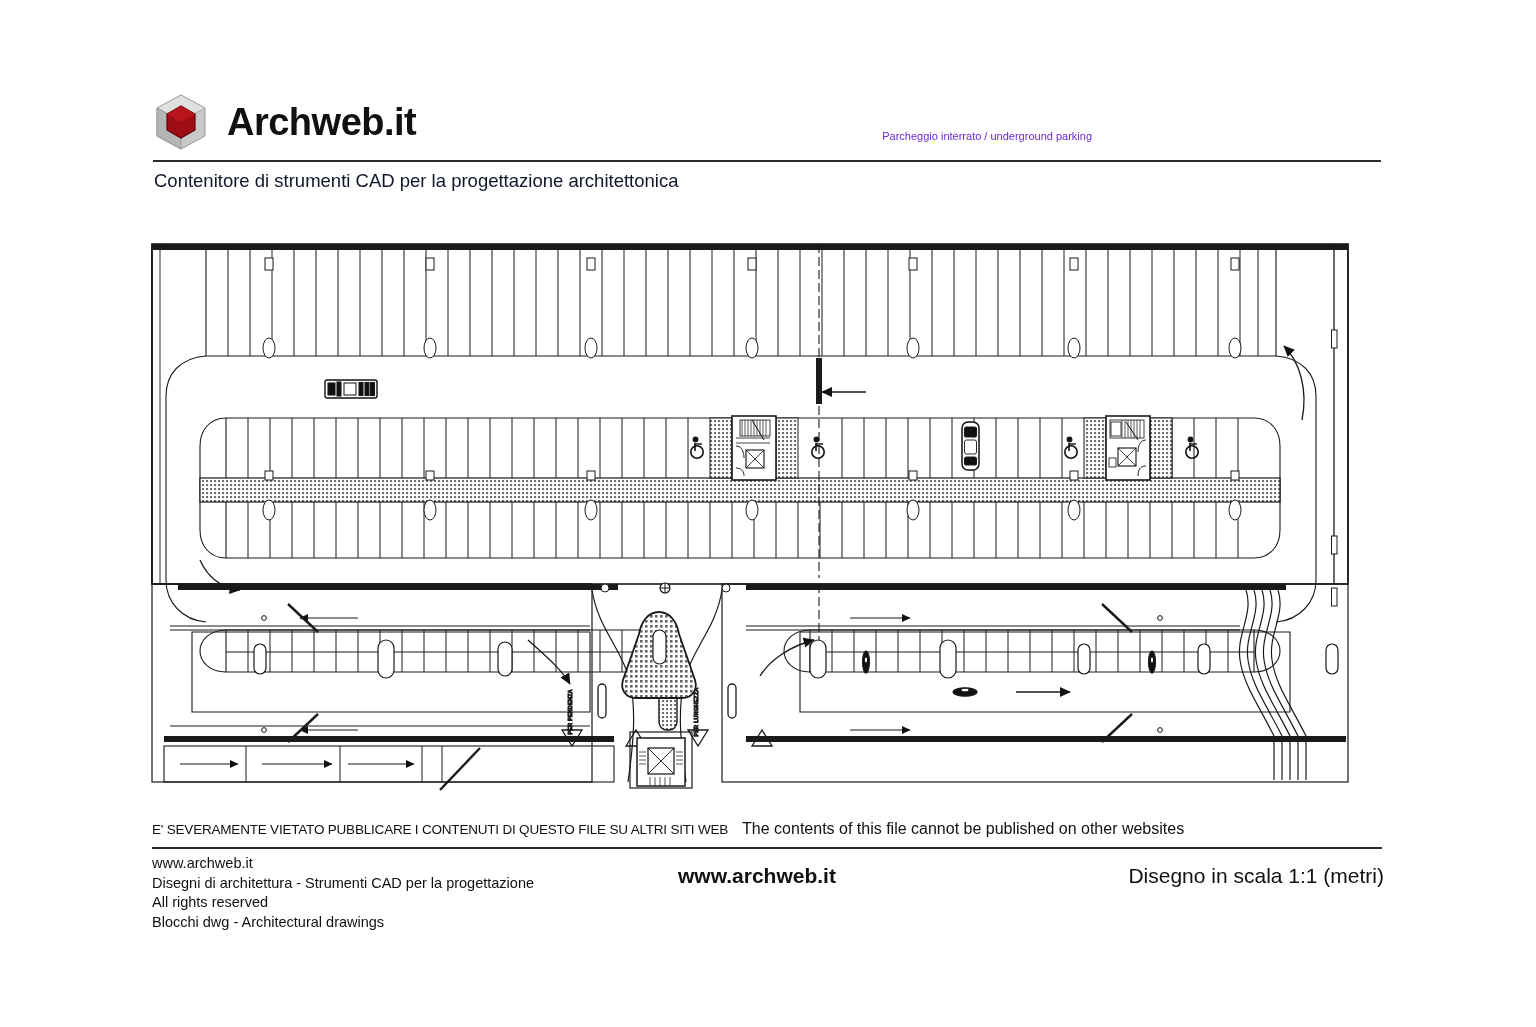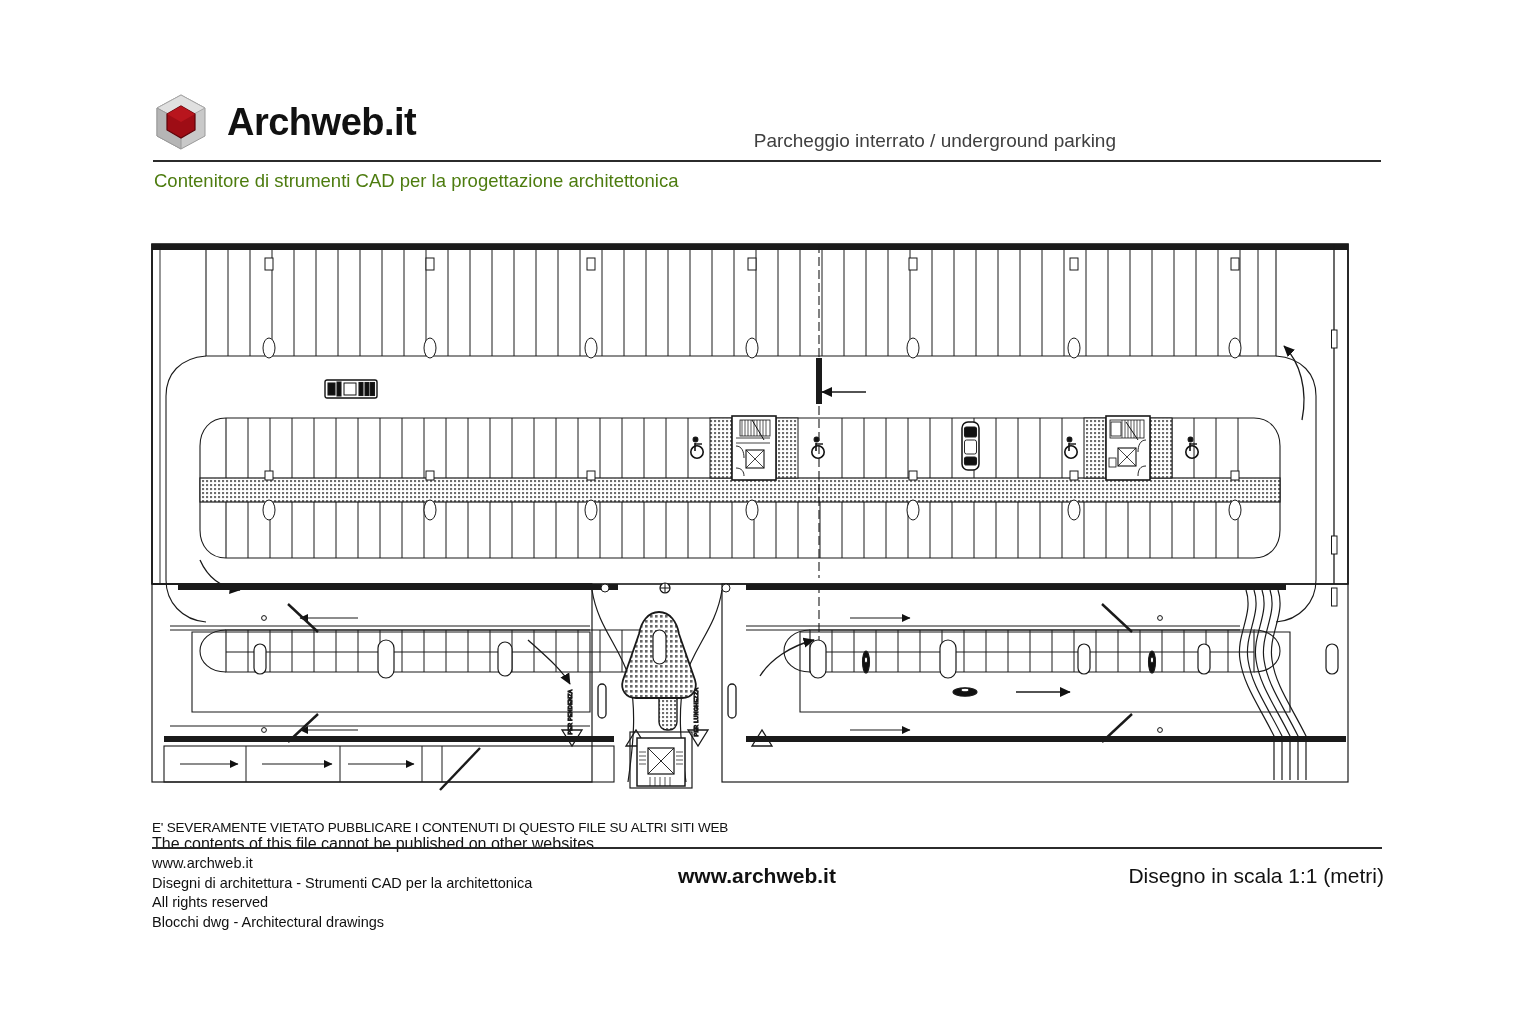--- a/index.html
+++ b/index.html
@@ -11,29 +11,29 @@
     position:relative;
     overflow:hidden;
   }
   .page{position:absolute;left:0;top:0;width:1536px;height:1027px;background:#fff;}
 
   
   .hdr{position:absolute;left:0;top:0;width:1256px;height:210px;}
   .logo-wrap{position:absolute;left:153px;top:93px;display:flex;align-items:center;gap:18px;}
   .logo-mark{width:56px;height:58px;position:relative;}
   .brand{font-size:38px;font-weight:600;letter-spacing:-0.5px;color:#111;line-height:1;}
-  .hdr-right{position:absolute;right:140px;top:130px;font-size:19px;color:#404040;white-space:nowrap;}
+  .hdr-right{position:absolute;right:164px;top:130px;font-size:11px;color:#6d28d9;white-space:nowrap;}
   .hdr-rule{position:absolute;left:153px;top:160px;width:1228px;height:2px;background:#2b2b2b;}
-  .hdr-sub{position:absolute;left:154px;top:170px;font-size:18.5px;color:#4d7c0f;}
+  .hdr-sub{position:absolute;left:154px;top:170px;font-size:18.5px;color:#0f172a;}
 
   
   .ftr-line-top{position:absolute;left:152px;top:847px;width:1230px;height:2px;background:#2b2b2b;}
-  .ftr-notice{position:absolute;left:152px;top:820px;width:1232px;display:flex;align-items:baseline;flex-direction:column;}
+  .ftr-notice{position:absolute;left:152px;top:820px;width:1232px;display:flex;align-items:baseline;}
   .ftr-notice .it{font-size:13.5px;letter-spacing:-0.2px;white-space:nowrap;}
-  .ftr-notice .en{font-size:16px;white-space:nowrap;}
+  .ftr-notice .en{font-size:16px;margin-left:14px;white-space:nowrap;}
   .ftr-left{position:absolute;left:152px;top:854px;font-size:14.5px;line-height:19.5px;}
   .ftr-center{position:absolute;left:678px;top:864px;font-size:21px;font-weight:600;}
   .ftr-right{position:absolute;right:152px;top:864px;font-size:21px;white-space:nowrap;}
 
   
   .dwg{position:absolute;left:150px;top:240px;width:1240px;height:560px;}
   svg{display:block;}
   text.cadlbl{font-family:"Liberation Sans",sans-serif;}
 </style>
 </head>
@@ -655,21 +655,21 @@
   </div>
 
   <div class="ftr-notice">
     <span class="it">E' SEVERAMENTE VIETATO PUBBLICARE I CONTENUTI DI QUESTO FILE SU ALTRI SITI WEB</span>
     <span class="en">The contents of this file cannot be published on other websites</span>
   </div>
   <div class="ftr-line-top"></div>
 
   <div class="ftr-left">
     <div>www.archweb.it</div>
-    <div>Disegni di architettura - Strumenti CAD  per la architettonica</div>
+    <div>Disegni di architettura - Strumenti CAD  per la progettazione</div>
     <div>All rights reserved</div>
     <div>Blocchi dwg - Architectural drawings</div>
   </div>
 
   <div class="ftr-center">www.archweb.it</div>
   <div class="ftr-right">Disegno in scala 1:1 (metri)</div>
 
 </div>
 
 </body></html>

